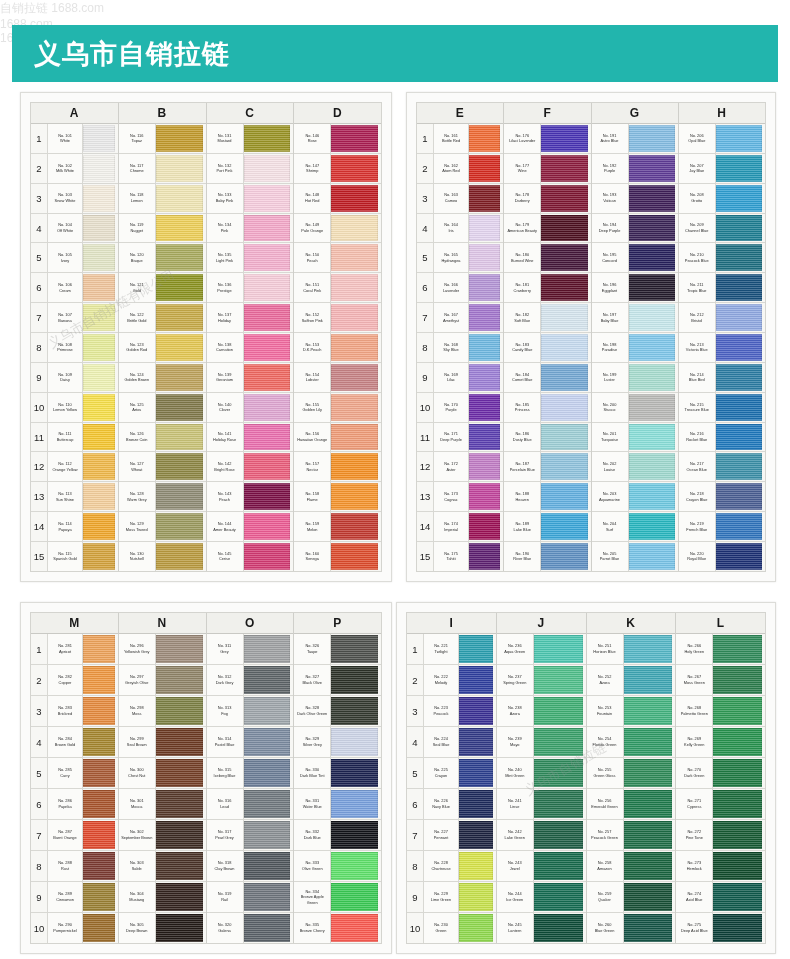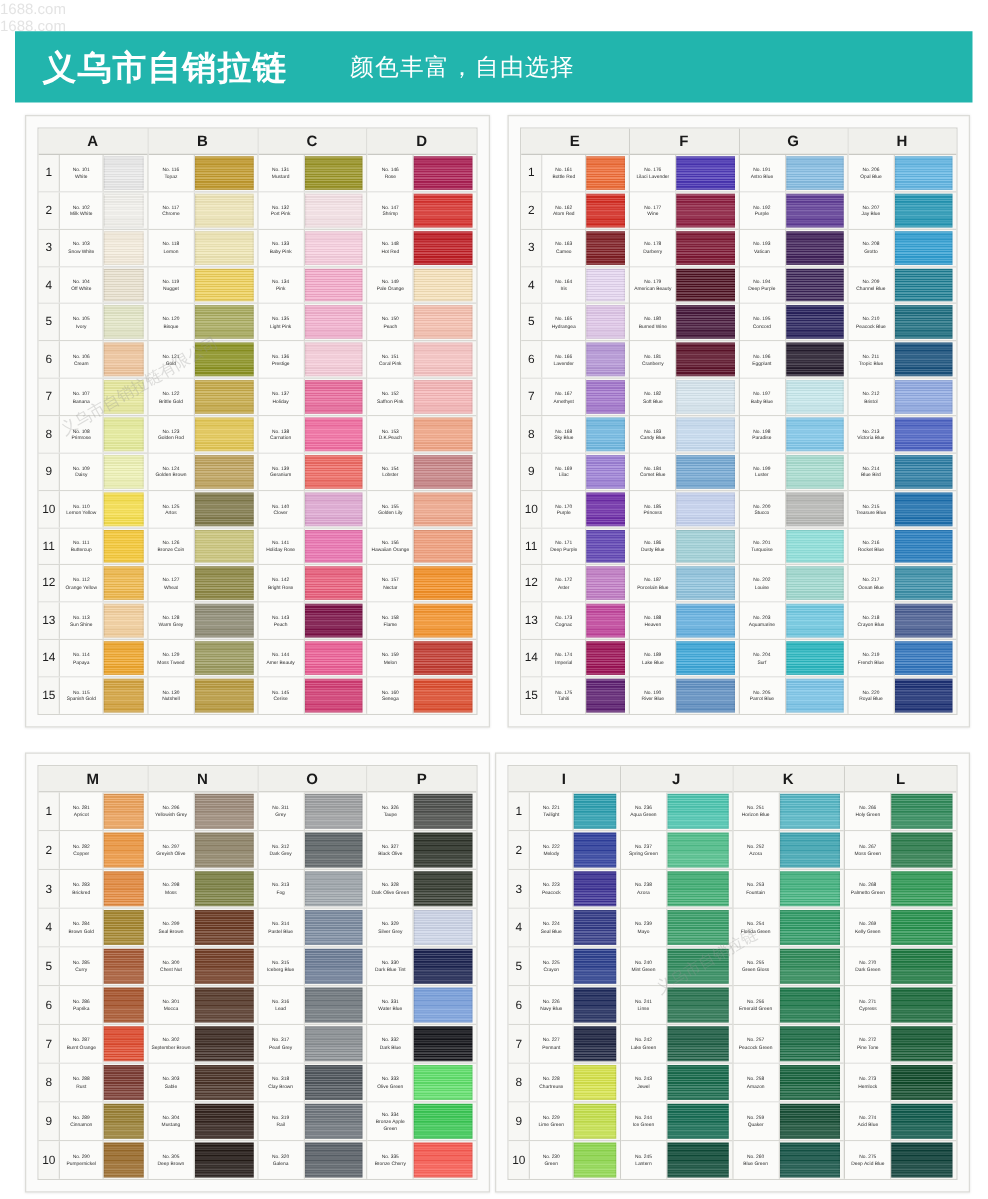--- a/index.html
+++ b/index.html
@@ -88,21 +88,20 @@
   }
   .wm2{color:rgba(170,170,170,.33);font-size:12px;}
 </style>
 </head>
 <body>
 
 <div class="page">
 
   <div class="banner">
     <div class="banner-title">义乌市自销拉链</div>
-    <div class="banner-sub">颜色丰富，自由选择</div>
   </div>
 
   <div id="charts-host">
       <div class="card" style="left: 20px; top: 92px; width: 370px; height: 488px;">
         <div class="card-inner">
           <div class="grp">
             <div class="grp-head">A</div>
             <div class="grp-body">
               <div class="row">
                 <div class="idx">1</div>
@@ -1641,17 +1640,18 @@
                 </div>
                 <div class="sw" style="background-color: rgb(12, 63, 56);"></div>
               </div>
             </div>
           </div>
         </div>
       </div>
     </div>
 
   <div class="wm" style="left:40px;  top:300px;">义乌市自销拉链有限公司</div>
+  <div class="wm2" style="left:430px; top:200px;">自销拉链 1688.com</div>
   <div class="wm" style="left:520px; top:760px;">义乌市自销拉链</div>
   <div class="wm2" style="left:120px; top:820px;">1688.com</div>
   <div class="wm2" style="left:255px; top:55px;">1688.com</div>
 
 </div>
 
 </body></html>

